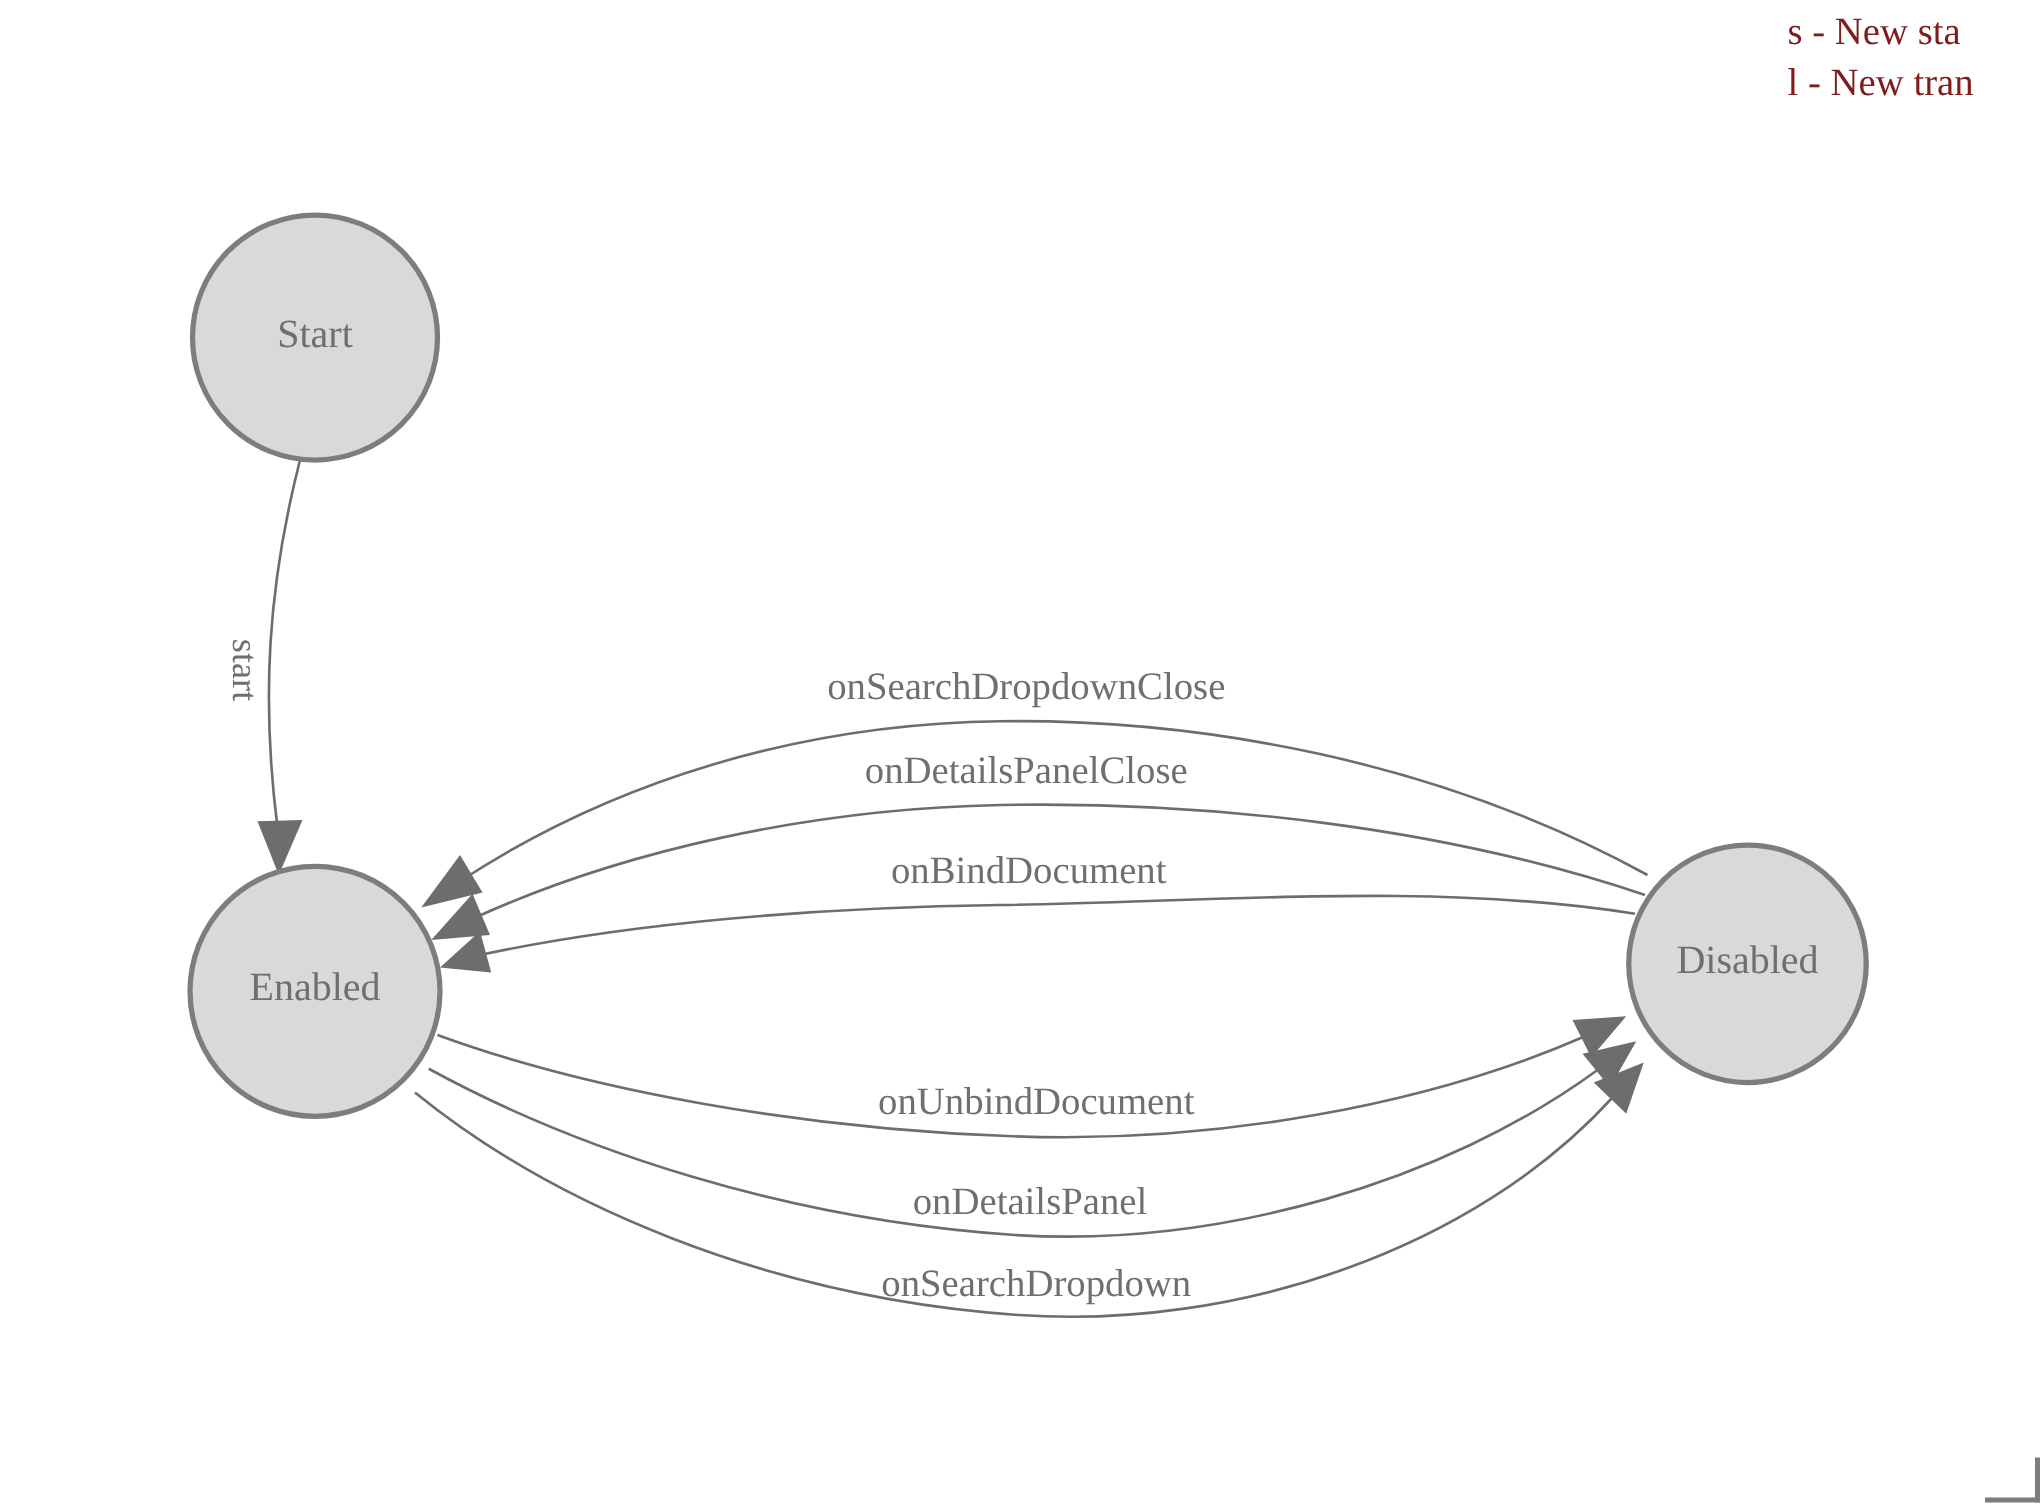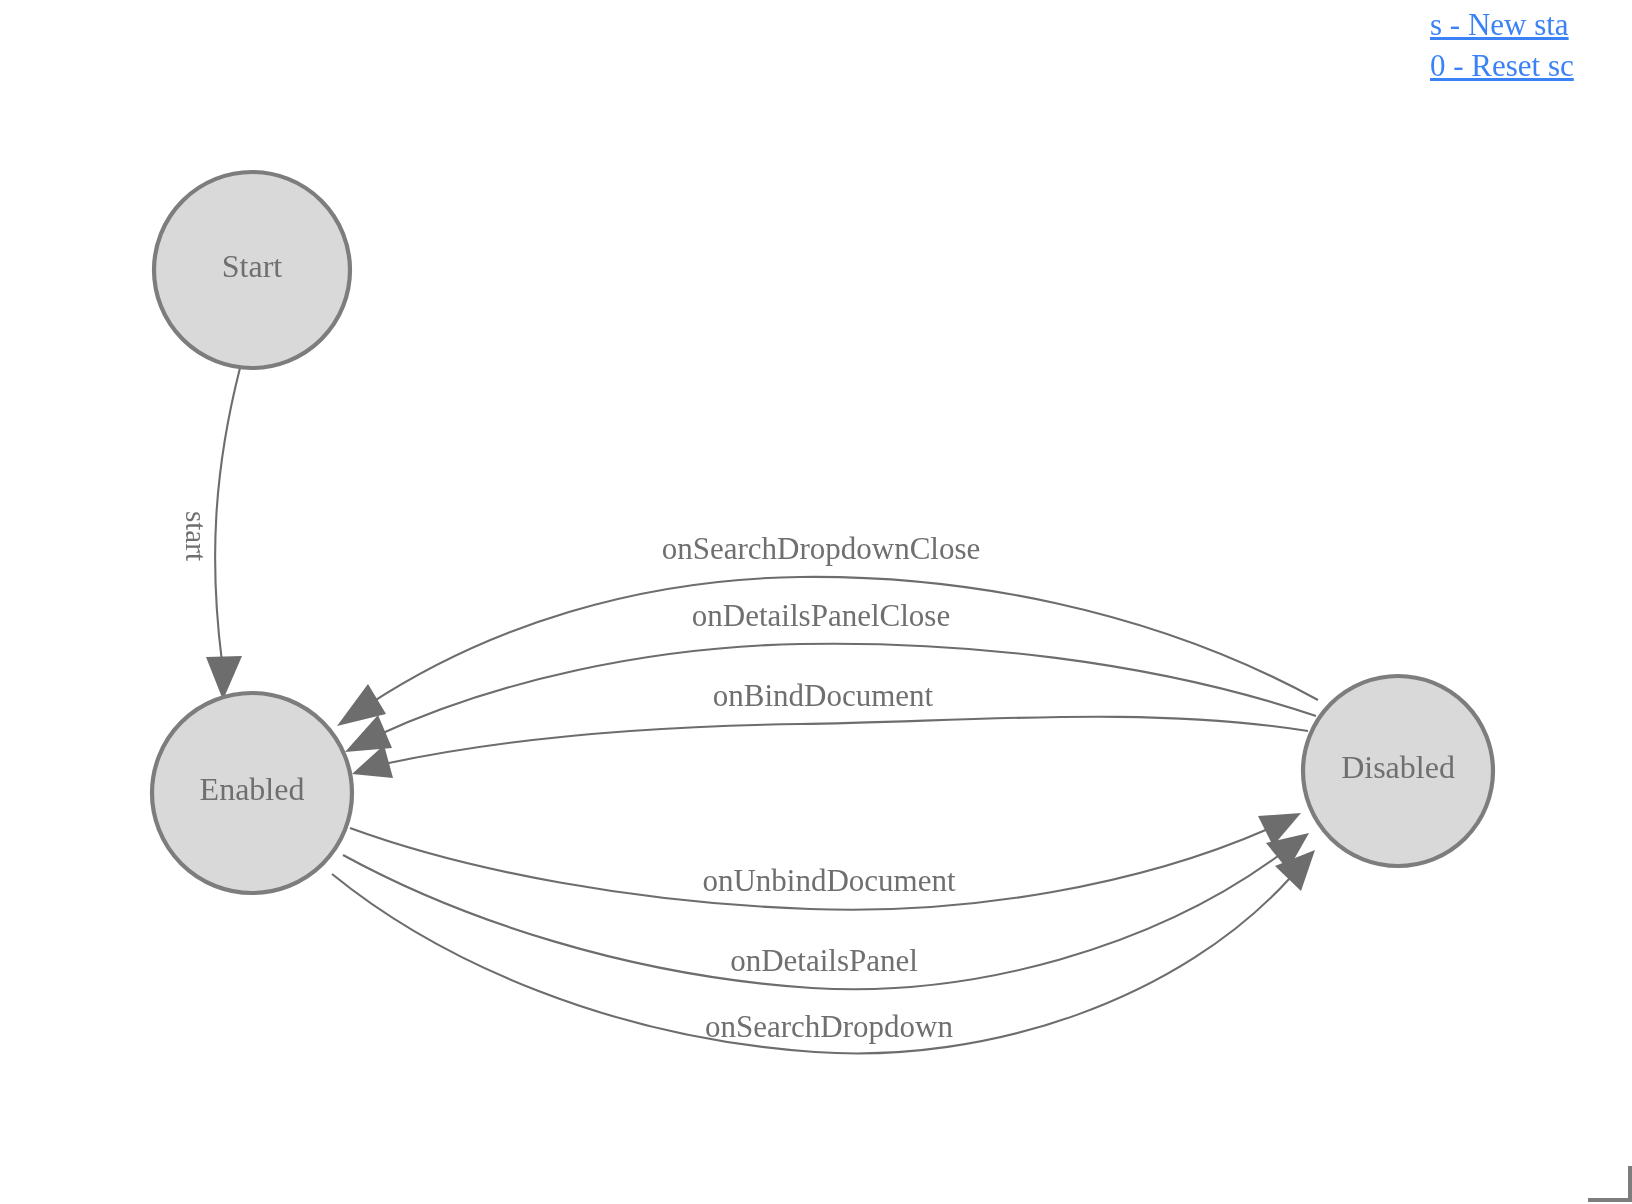--- a/index.html
+++ b/index.html
@@ -68,27 +68,26 @@
   .help-overlay {
     position: absolute;
     right: 0;
     top: 0;
     width: 210px;
     overflow: hidden;
     white-space: nowrap;
     padding-top: 4px;
   }
   .help-line {
-    color: #3b82f6;
+    color: #7f1d1d;
     font-family: "Liberation Serif", "DejaVu Serif", serif;
     font-size: 31px;
     line-height: 41px;
     white-space: nowrap;
     text-indent: 8px;
-    text-decoration: underline;
   }
   .corner-bracket {
     position: absolute;
     right: 0px;
     bottom: 2px;
     width: 44px;
     height: 36px;
   }
   .corner-bracket .bar-h {
     position: absolute;
@@ -175,21 +174,21 @@
     <text class="edge-label" x="829" y="884">onUnbindDocument</text>
 
     <text class="edge-label" x="824" y="964">onDetailsPanel</text>
 
     <text class="edge-label" x="829" y="1030">onSearchDropdown</text>
 
   </svg>
 
   <div class="help-overlay">
     <div class="help-line">s - New sta</div>
-    <div class="help-line">0 - Reset sc</div>
+    <div class="help-line">l - New tran</div>
   </div>
 
   <div class="corner-bracket">
     <div class="bar-h"></div>
     <div class="bar-v"></div>
   </div>
 
 </div>
 
 </body></html>

